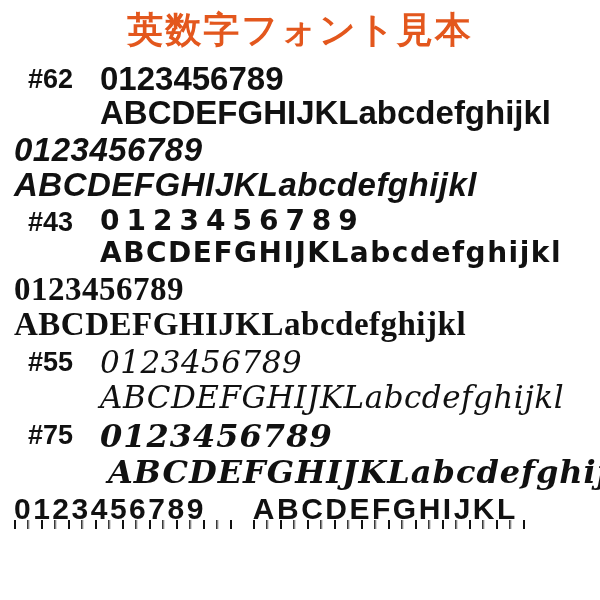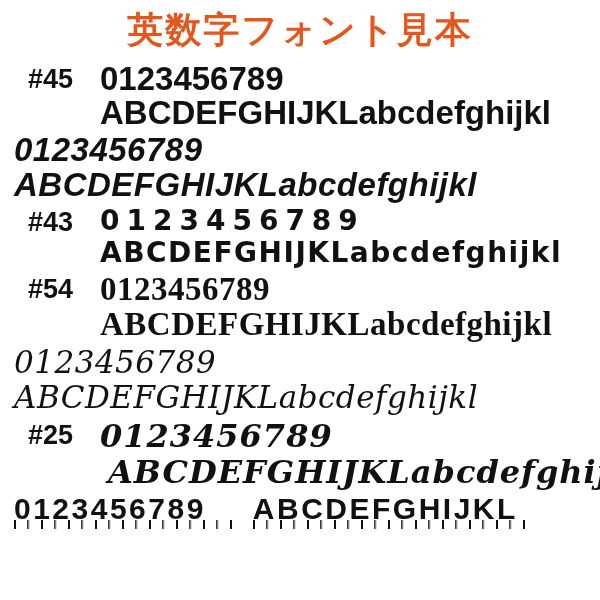--- a/index.html
+++ b/index.html
@@ -70,21 +70,21 @@
   .drip.d2 { width: 282px; }
 </style>
 </head>
 <body>
 
 <div class="page">
 
   <div class="title" style="color: rgb(227, 87, 29);">英数字フォント見本</div>
 
   <div class="row">
-    <div class="lbl">#45</div>
+    <div class="lbl">#62</div>
     <div class="sample s51">
       <div class="digits">0123456789</div>
       <div class="letters">ABCDEFGHIJKLabcdefghijkl</div>
     </div>
   </div>
 
   <div class="row">
     <div class="sample s52">
       <div class="digits">0123456789</div>
       <div class="letters">ABCDEFGHIJKLabcdefghijkl</div>
@@ -93,36 +93,36 @@
 
   <div class="row">
     <div class="lbl">#43</div>
     <div class="sample s53">
       <div class="digits">0123456789</div>
       <div class="letters">ABCDEFGHIJKLabcdefghijkl</div>
     </div>
   </div>
 
   <div class="row">
-    <div class="lbl">#54</div>
     <div class="sample s54">
       <div class="digits">0123456789</div>
       <div class="letters">ABCDEFGHIJKLabcdefghijkl</div>
     </div>
   </div>
 
   <div class="row">
+    <div class="lbl">#55</div>
     <div class="sample s55">
       <div class="digits">0123456789</div>
       <div class="letters">ABCDEFGHIJKLabcdefghijkl</div>
     </div>
   </div>
 
   <div class="row">
-    <div class="lbl">#25</div>
+    <div class="lbl">#75</div>
     <div class="sample s56">
       <div class="digits">0123456789</div>
       <div class="letters">ABCDEFGHIJKLabcdefghijkl</div>
     </div>
   </div>
 
   <div class="row">
     <div class="sample s57">
       <div class="linewrap">
         <div class="digits">0123456789</div>

